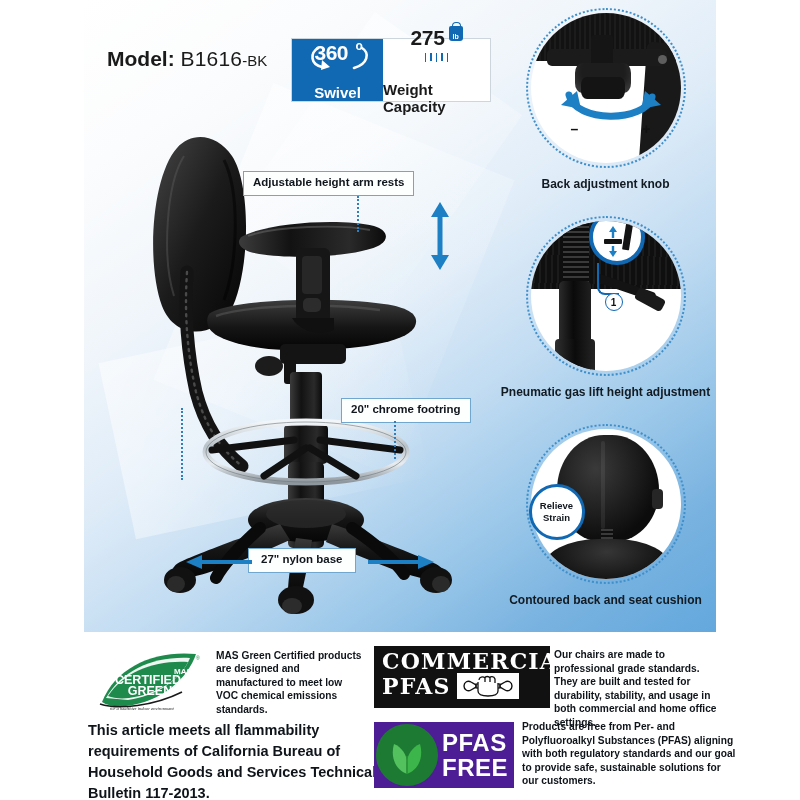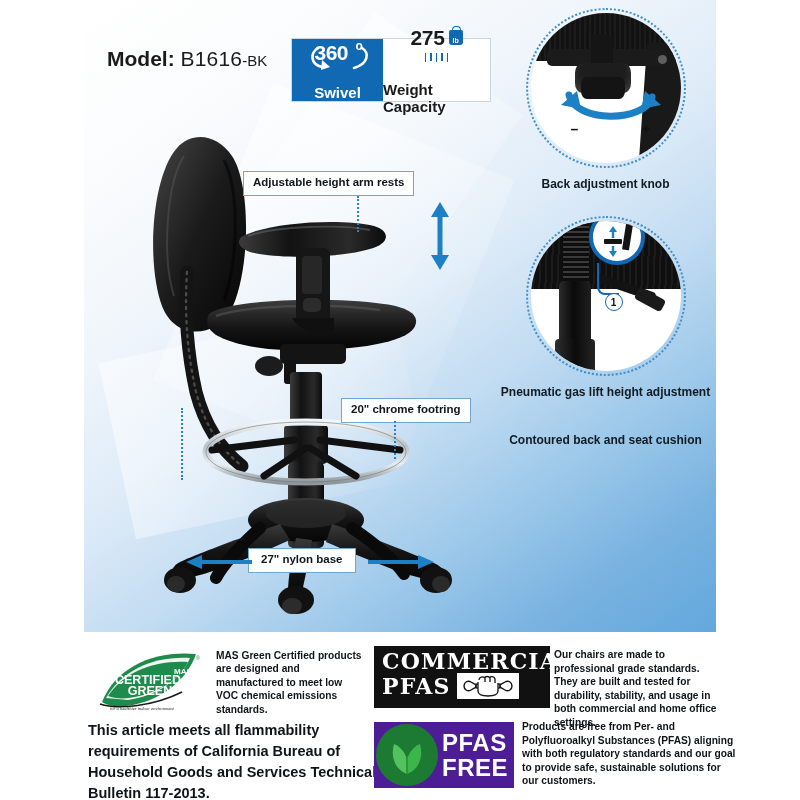--- a/index.html
+++ b/index.html
@@ -67,21 +67,21 @@
     font-size: 21px; font-weight: bold; letter-spacing: -.5px;
   }
   .deg-sign { position: absolute; left: 53px; top: -2px; font-size: 12px; font-weight: bold; }
   .swivel-arc { position: absolute; left: 3px; top: 1px; }
   .spec-cap { font-size: 15px; font-weight: bold; margin-top: 19px; }
 
   .spec-right {
     flex: 1; display: flex; flex-direction: column;
     align-items: center; justify-content: center; color: #1a1a1a;
   }
-  .wt-row { display: flex; align-items: center; gap: 4px; }
+  .wt-row { display: flex; align-items: flex-start; gap: 4px; }
   .wt-num { font-size: 21px; font-weight: bold; letter-spacing: -.3px; }
   .wt-icon {
     width: 14px; height: 15px; background: #1168b3;
     border-radius: 2px 2px 3px 3px; position: relative;
     display: flex; align-items: flex-end; justify-content: center;
     font-size: 7px; color: #fff; font-weight: bold; padding-bottom: 1px;
   }
   .wt-icon::before {
     content: ""; position: absolute; left: 3.5px; top: -4px;
     width: 7px; height: 7px; border: 1.6px solid #1168b3;
@@ -448,20 +448,34 @@
             </svg>
           </div>
           <div class="gl-num">1</div>
         </div>
         <div class="dotted-ring"></div>
       </div>
       <div class="panel-cap">Pneumatic gas lift height adjustment</div>
     </div>
 
     <div class="panel p3">
+      <div class="circle-wrap">
+        <div class="photo-circle">
+          <div class="cu-back"></div>
+          <div class="cu-split"></div>
+          <div class="cu-stem"></div>
+          <div class="cu-knob"></div>
+          <div class="cu-seat"></div>
+        </div>
+        <div class="dotted-ring"></div>
+        <div class="relieve">
+          <span>Relieve</span>
+          <span>Strain</span>
+        </div>
+      </div>
       <div class="panel-cap">Contoured back and seat cushion</div>
     </div>
   </div>
 </div>
 
 <div class="footer">
 
   <div class="f-row1">
 
     <svg class="mas-logo" viewBox="0 0 108 62">

